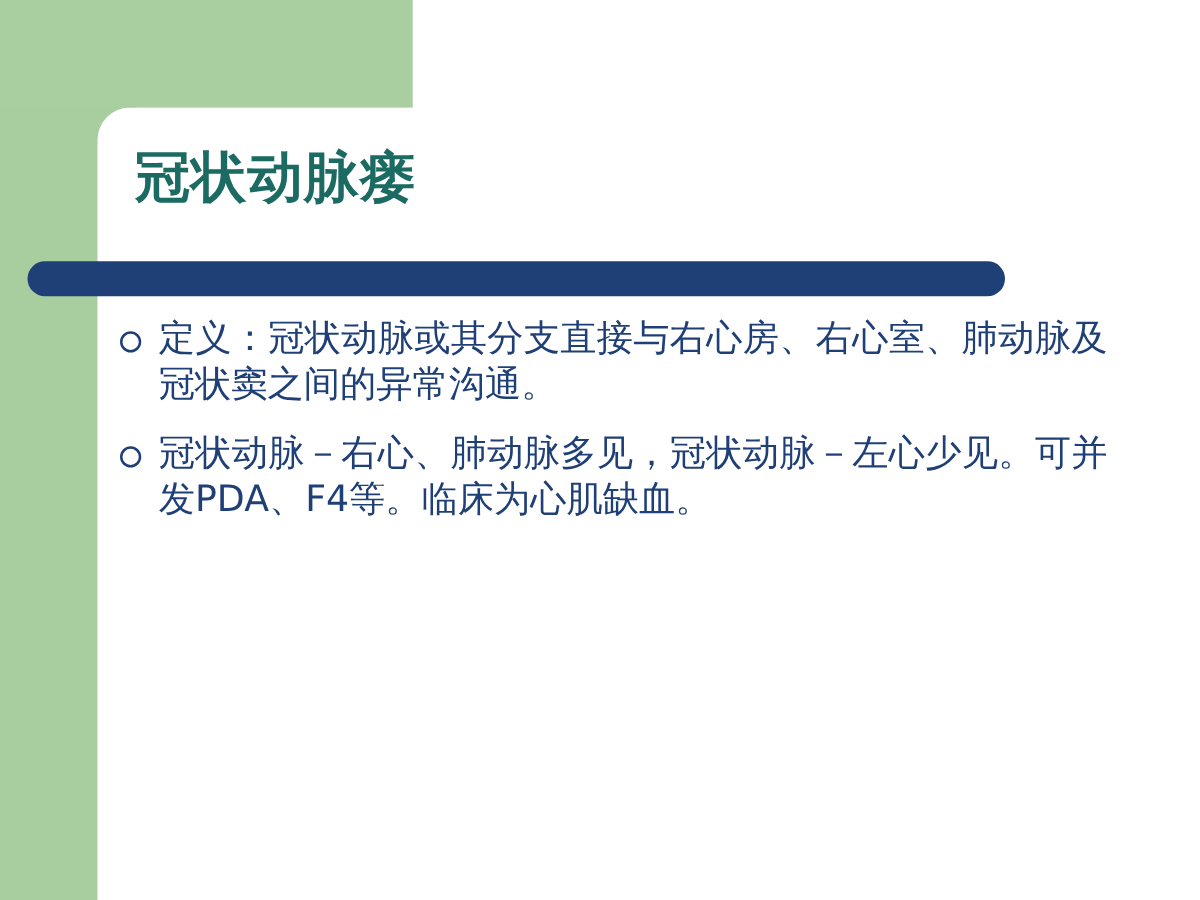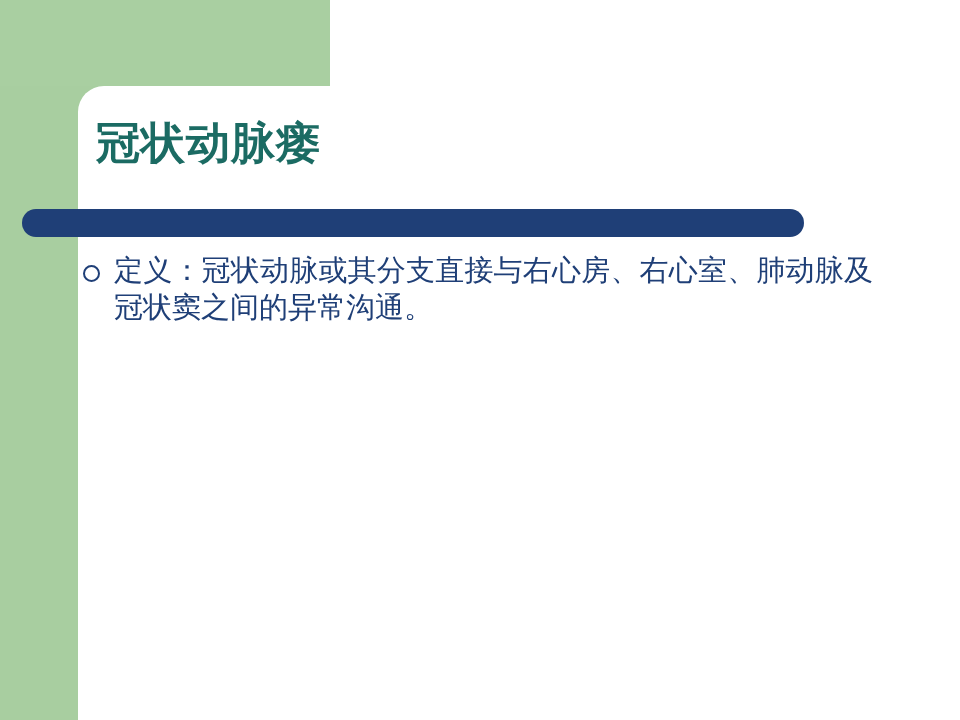--- a/index.html
+++ b/index.html
@@ -57,21 +57,21 @@
     left: 78px;
     top: 0px;
     width: 252px;
     height: 86px;
     background: #a9cfa1;
   }
 
   
   .title {
     position: absolute;
-    left: 96px;
+    left: 108px;
     top: 118px;
     width: 800px;
     font-size: 44px;
     line-height: 1.15;
     font-weight: bold;
     color: #1b6b63;
     letter-spacing: 1px;
     white-space: nowrap;
   }
 
@@ -82,21 +82,21 @@
     top: 209px;
     width: 782px;
     height: 28px;
     background: #1f3f77;
     border-radius: 14px;
   }
 
   
   .body {
     position: absolute;
-    left: 83px;
+    left: 96px;
     top: 252px;
     width: 790px;
   }
   .bullet-row {
     display: flex;
     align-items: flex-start;
     margin-bottom: 18px;
   }
   .bullet-marker {
     flex: 0 0 auto;
@@ -132,16 +132,20 @@
 
   <div class="title-bar"></div>
 
   <div class="body">
 
     <div class="bullet-row">
       <span class="bullet-marker"></span>
       <span class="bullet-text">定义：冠状动脉或其分支直接与右心房、右心室、肺动脉及冠状窦之间的异常沟通。</span>
     </div>
 
+    <div class="bullet-row">
+      <span class="bullet-marker"></span>
+      <span class="bullet-text">冠状动脉－右心、肺动脉多见，冠状动脉－左心少见。可并发PDA、F4等。临床为心肌缺血。</span>
+    </div>
 
 
   </div>
 </div>
 
 </body></html>

